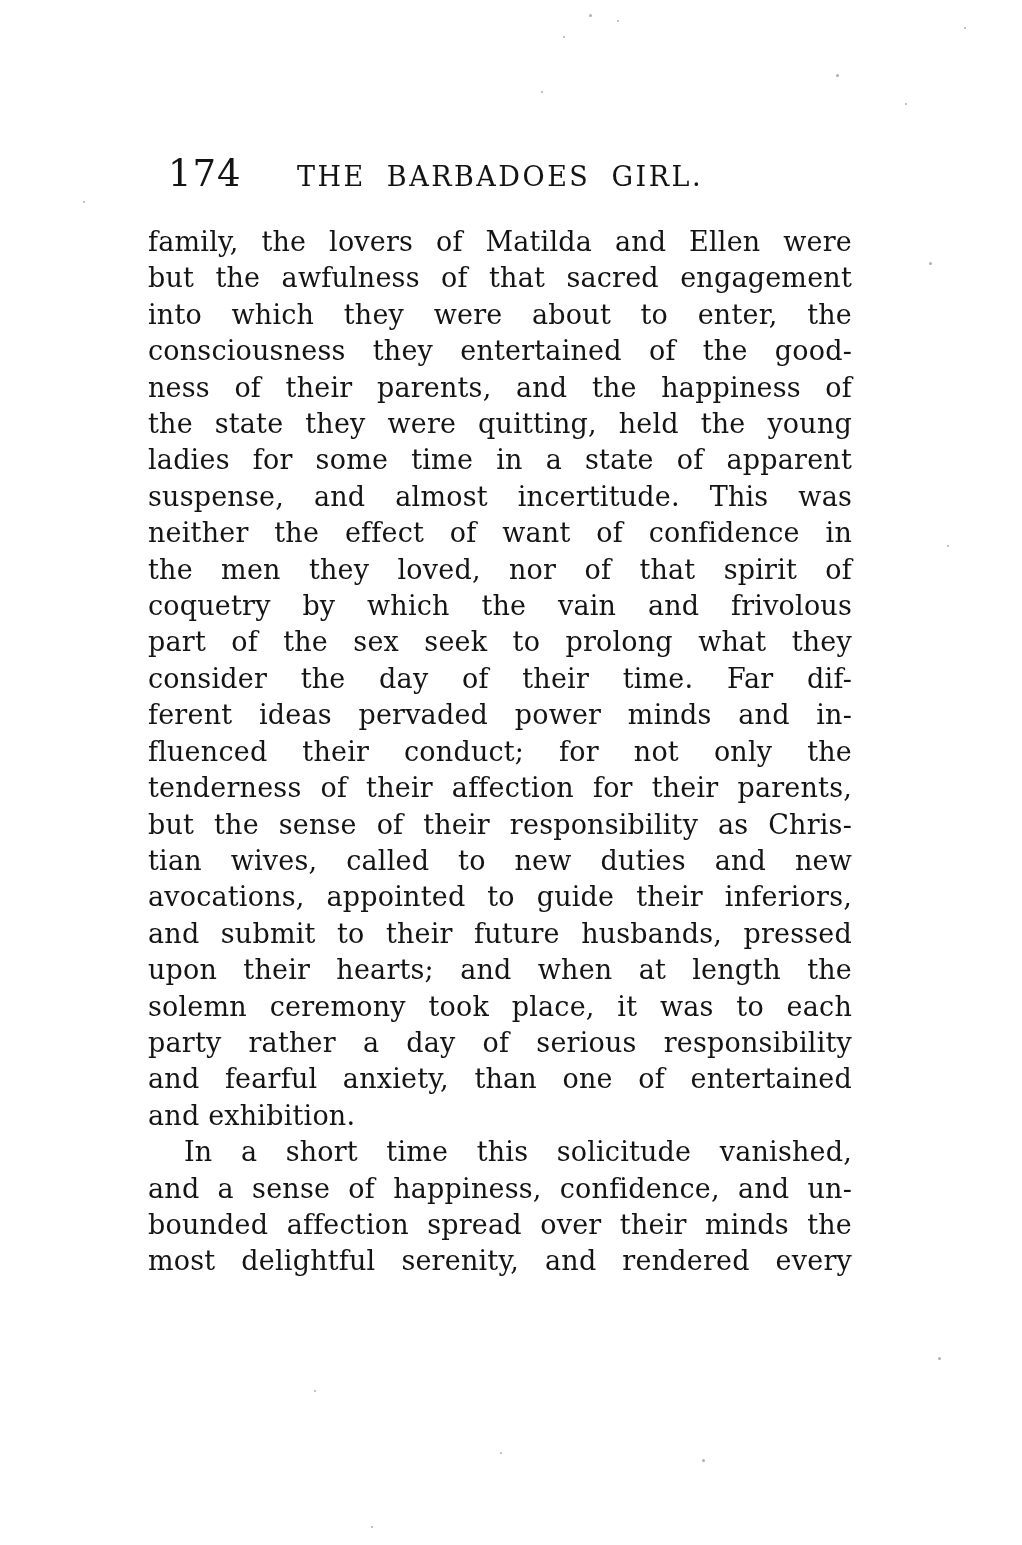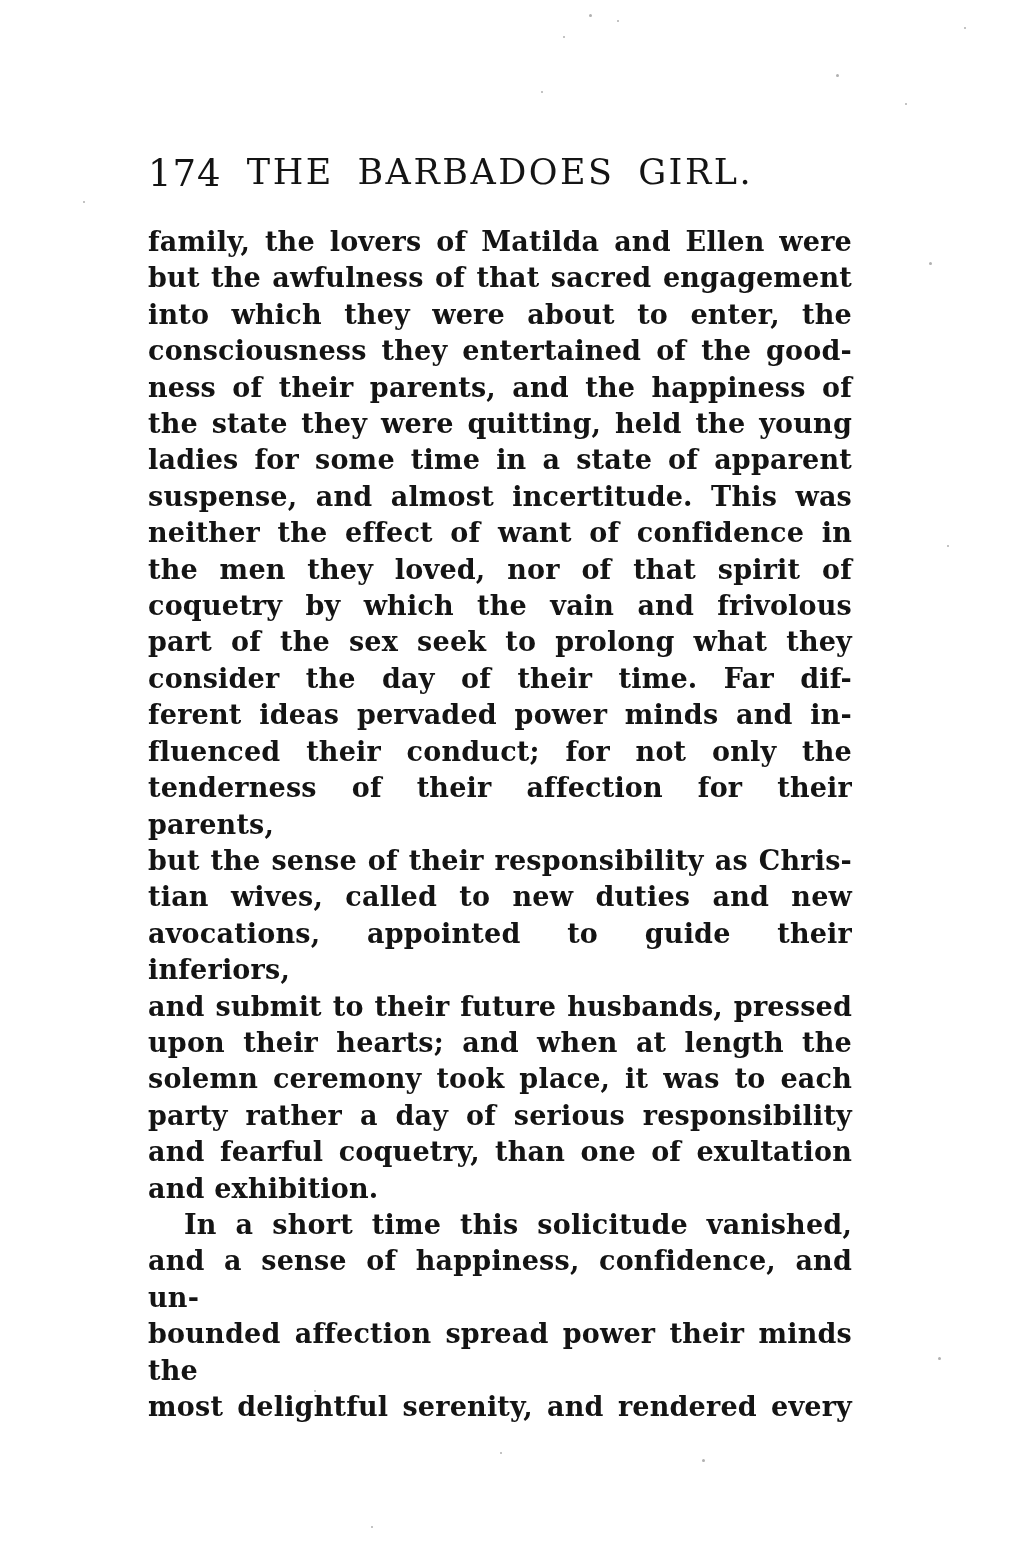--- a/index.html
+++ b/index.html
@@ -23,53 +23,52 @@
   
   .page-header {
     position: absolute;
     top: 152px;
     left: 148px;
     width: 704px;
     height: 42px;
   }
   .page-num {
     position: absolute;
-    left: 0;
+    left: 20px;
     bottom: 2px;
     font-size: 37px;
     line-height: 1;
     font-weight: 500;
     letter-spacing: 1px;
   }
   .running-title {
     position: absolute;
     left: 50%;
     transform: translateX(-50%);
     bottom: 4px;
-    font-size: 35px;
+    font-size: 27px;
     line-height: 1;
     letter-spacing: 2.5px;
     word-spacing: 10px;
     white-space: nowrap;
   }
   
   .body-text {
     position: absolute;
     top: 224px;
     left: 148px;
     width: 704px;
     font-size: 27px;
     line-height: 36.4px;
     letter-spacing: 0.2px;
   }
   .line {
     text-align: justify;
     text-align-last: justify;
     white-space: normal;
-    font-weight: bold;
   }
   .line.no-justify {
     text-align-last: left;
   }
   .line.indent {
     text-indent: 36px;
   }
   
   .speck {
     position: absolute;
@@ -105,25 +104,25 @@
       <div class="line">ferent ideas pervaded power minds and in-</div>
       <div class="line">fluenced their conduct; for not only the</div>
       <div class="line">tenderness of their affection for their parents,</div>
       <div class="line">but the sense of their responsibility as Chris-</div>
       <div class="line">tian wives, called to new duties and new</div>
       <div class="line">avocations, appointed to guide their inferiors,</div>
       <div class="line">and submit to their future husbands, pressed</div>
       <div class="line">upon their hearts; and when at length the</div>
       <div class="line">solemn ceremony took place, it was to each</div>
       <div class="line">party rather a day of serious responsibility</div>
-      <div class="line">and fearful coquetry, than one of exultation</div>
+      <div class="line">and fearful anxiety, than one of entertained</div>
       <div class="line no-justify">and exhibition.</div>
       <div class="line indent">In a short time this solicitude vanished,</div>
       <div class="line">and a sense of happiness, confidence, and un-</div>
-      <div class="line">bounded affection spread power their minds the</div>
+      <div class="line">bounded affection spread over their minds the</div>
       <div class="line">most delightful serenity, and rendered every</div>
     </main>
 
   <div id="specks">
       <span class="speck" style="left: 589px; top: 14px; width: 3px; height: 3px;"></span>
       <span class="speck" style="left: 617px; top: 20px; width: 2px; height: 2px;"></span>
       <span class="speck" style="left: 563px; top: 36px; width: 2px; height: 2px;"></span>
       <span class="speck" style="left: 836px; top: 74px; width: 3px; height: 3px;"></span>
       <span class="speck" style="left: 905px; top: 103px; width: 2px; height: 2px;"></span>
       <span class="speck" style="left: 541px; top: 91px; width: 2px; height: 2px;"></span>

